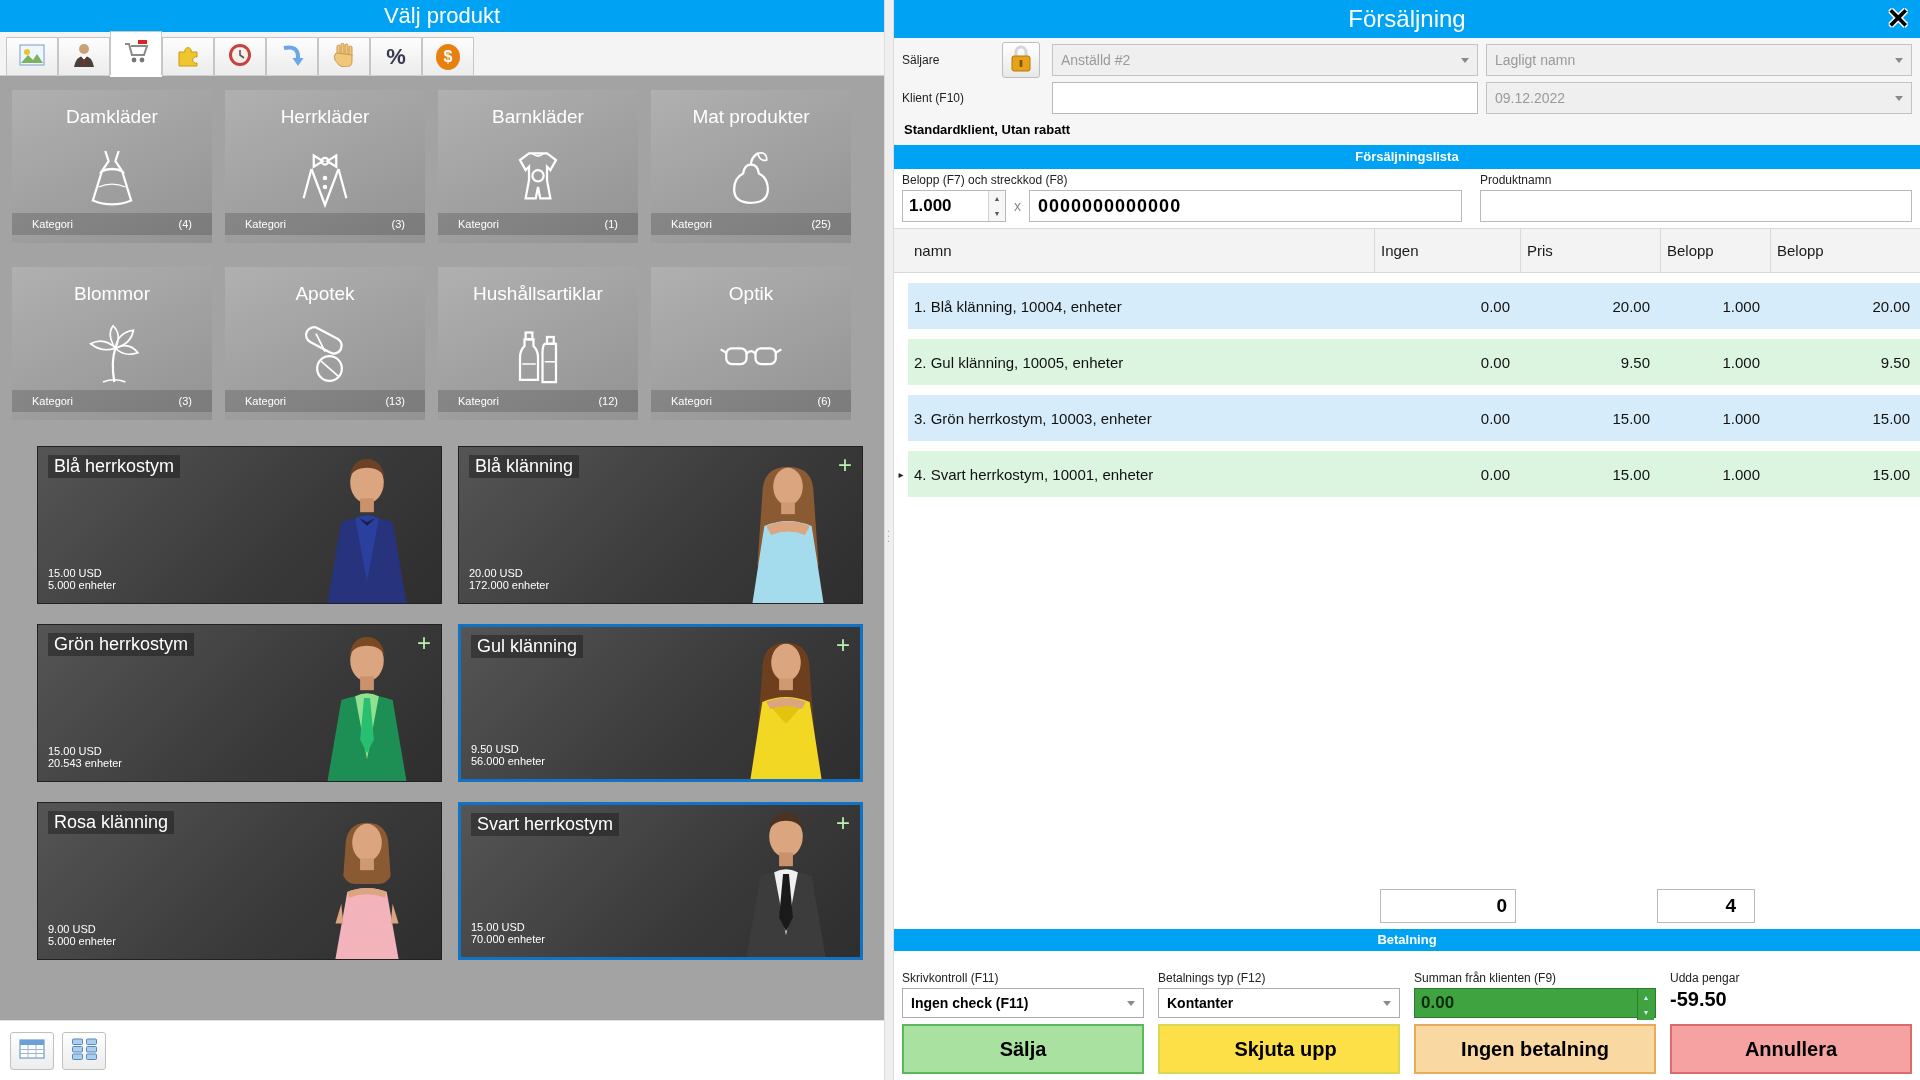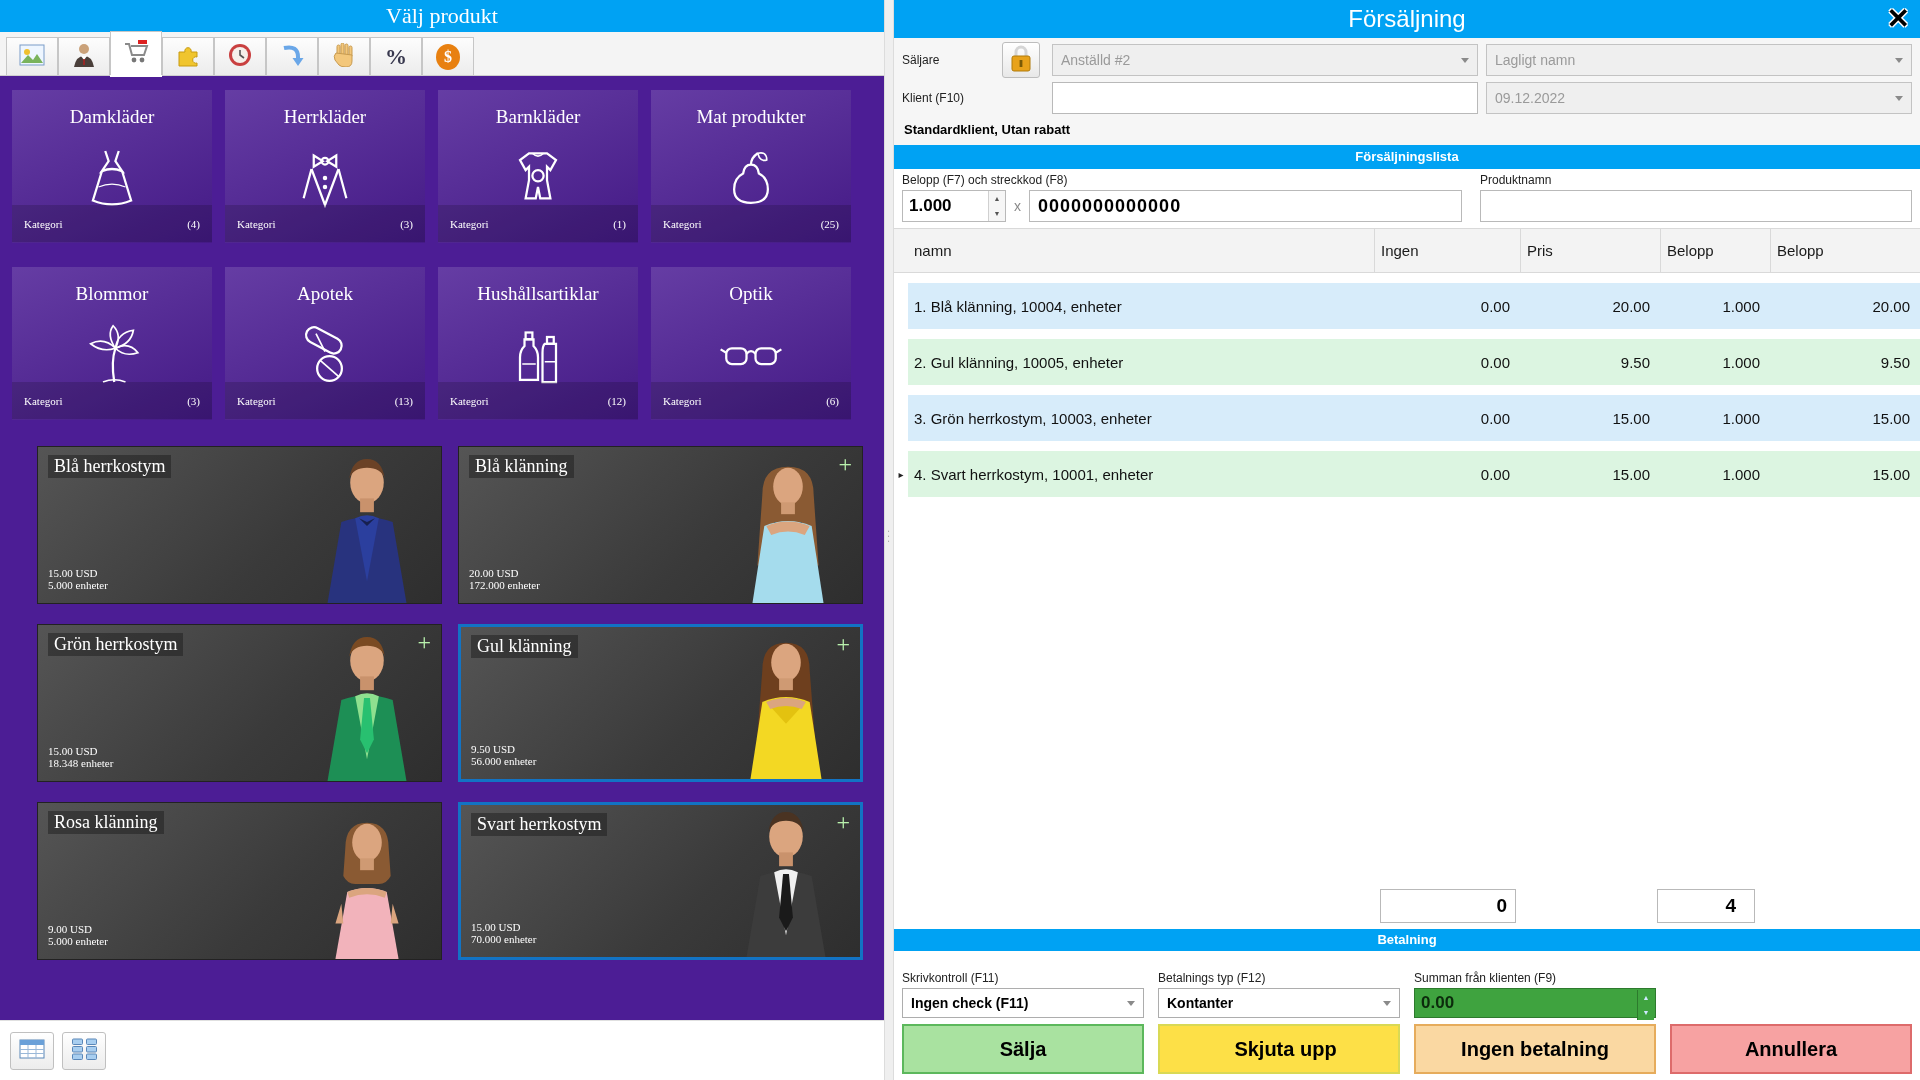--- a/index.html
+++ b/index.html
@@ -1,21 +1,21 @@
 <!DOCTYPE html>
 <html><head>
 <meta charset="utf-8">
 <style>
   * { margin:0; padding:0; box-sizing:border-box; }
   html,body { width:1920px; height:1080px; overflow:hidden; background:#fff;
               font-family:"Liberation Sans", sans-serif; }
   .panel { position:absolute; top:0; height:1080px; }
 
   
-  .left  { left:0; width:884px; background:#4c1d95;font-family:Liberation Serif, serif; }
+  .left  { left:0; width:884px; background:#a3a3a3; }
   .ltitle { height:32px; background:#00a2f3; color:#fff; font-size:22px;
             text-align:center; line-height:32px; }
   .toolbar { height:44px; background:#f4f4f4; border-bottom:1px solid #cfcfcf;
              display:flex; align-items:flex-end; padding-left:6px; }
   .tab { width:52px; height:38px; background:linear-gradient(#fdfdfd,#ececec);
          border:1px solid #c6c6c6; border-bottom:none; display:flex;
          align-items:center; justify-content:center; cursor:pointer; }
   .tab.active { height:44px; background:#fff; box-shadow:0 2px 0 #fff; }
   .pct { font-size:22px; font-weight:bold; color:#39394f; }
   .coin { width:24px; height:26px; background:#e88010; border-radius:50%;
@@ -23,23 +23,23 @@
 
   .lcontent { padding:14px 12px 0 12px; }
   .cat-grid { display:grid; grid-template-columns:repeat(4,200px); grid-auto-rows:153px;
               gap:24px 13px; }
   .cat-tile { position:relative; color:#fff; cursor:pointer; overflow:hidden;
               background-image:linear-gradient(155deg, rgba(255,255,255,.14), rgba(0,0,0,.10)); }
   .cat-tile .bgfill { position:absolute; inset:0; z-index:-1; }
   .cat-name { text-align:center; margin-top:16px; font-size:19px; }
   .cat-icon { position:absolute; left:0; right:0; top:52px; display:flex; justify-content:center; }
   .cat-icon svg { stroke:#fff; fill:none; stroke-width:2; }
-  .cat-strip { position:absolute; left:0; right:0; bottom:1px; height:37px;
+  .cat-strip { position:absolute; left:0; right:0; bottom:8px; height:22px;
                background:rgba(0,0,0,.16); font-size:11px; display:flex;
-               justify-content:space-between; align-items:center; padding:0 12px; }
+               justify-content:space-between; align-items:center; padding:0 20px; }
 
   .prod-grid { display:grid; grid-template-columns:repeat(2,405px); grid-auto-rows:158px;
                gap:20px 16px; margin-top:26px;margin-left:25px; }
   .prod-tile { position:relative; background:linear-gradient(135deg,#555 0%,#3a3a3a 60%,#2e2e2e 100%);
                color:#fff; cursor:pointer; border:1px solid #222; overflow:hidden; }
   .prod-tile.selected { border:3px solid #1273c4; }
   .prod-name { position:absolute; top:8px; left:10px; font-size:18px;
                background:rgba(25,25,25,.45); padding:1px 6px; }
   .prod-price { position:absolute; left:10px; bottom:24px; font-size:11px; }
   .prod-stock { position:absolute; left:10px; bottom:12px;  font-size:11px; }
@@ -401,21 +401,21 @@
           <ellipse cx="70" cy="30" rx="17" ry="21" fill="#dba57f"></ellipse>
             <path d="M52 26 q3 -20 18 -20 q15 0 18 20 q-4 -11 -18 -11 q-14 0 -18 11 z" fill="#7a4a22"></path>
             <rect x="63" y="46" width="14" height="14" fill="#c9926c"></rect>
             <path d="M30 152 L44 70 Q70 60 96 70 L110 152 Z" fill="#1d8f55"></path>
             <path d="M58 66 L70 130 L82 66 Q70 60 58 66 Z" fill="#8fe08f"></path>
             <path d="M67 68 h6 l4 42 -7 14 -7 -14 z" fill="#28c070"></path>
         </svg>
         <div class="prod-name">Grön herrkostym</div>
         <div class="prod-plus">+</div>
         <div class="prod-price">15.00 USD</div>
-        <div class="prod-stock">18.348 enheter</div>
+        <div class="prod-stock">20.543 enheter</div>
       </div>
 
       <div class="prod-tile selected">
         <svg class="photo" viewBox="0 0 140 152">
           <path d="M46 42 q0 -28 24 -28 q24 0 24 28 l6 78 h-12 l-5 -50 h-26 l-5 50 h-12 z" fill="#6e3f1e"></path>
             <ellipse cx="70" cy="34" rx="15" ry="19" fill="#dba57f"></ellipse>
             <rect x="63" y="50" width="14" height="12" fill="#cf9a73"></rect>
             <path d="M34 152 L46 74 Q70 64 94 74 L106 152 Z" fill="#f3d823"></path>
             <path d="M50 74 q20 -8 40 0 l-20 22 z" fill="#e3c210"></path>
             <path d="M50 74 q20 -8 40 0 l-4 7 q-16 -6 -32 0 z" fill="#dba57f"></path>
@@ -622,20 +622,24 @@
     <div>
       <div class="paylabel">Summan från klienten (F9)</div>
       <div class="greenbox">
         <input value="0.00" style="">
         <div class="spin">
             <span>▲</span>
             <span>▼</span>
           </div>
       </div>
     </div>
+    <div>
+      <div class="paylabel">Udda pengar</div>
+      <div class="udda">-59.50</div>
+    </div>
   </div>
 
   <div class="btnrow">
     <div class="bigbtn btn-salja">Sälja</div>
     <div class="bigbtn btn-skjuta">Skjuta upp</div>
     <div class="bigbtn btn-ingen">Ingen betalning</div>
     <div class="bigbtn btn-annuller">Annullera</div>
   </div>
 </div>
 

